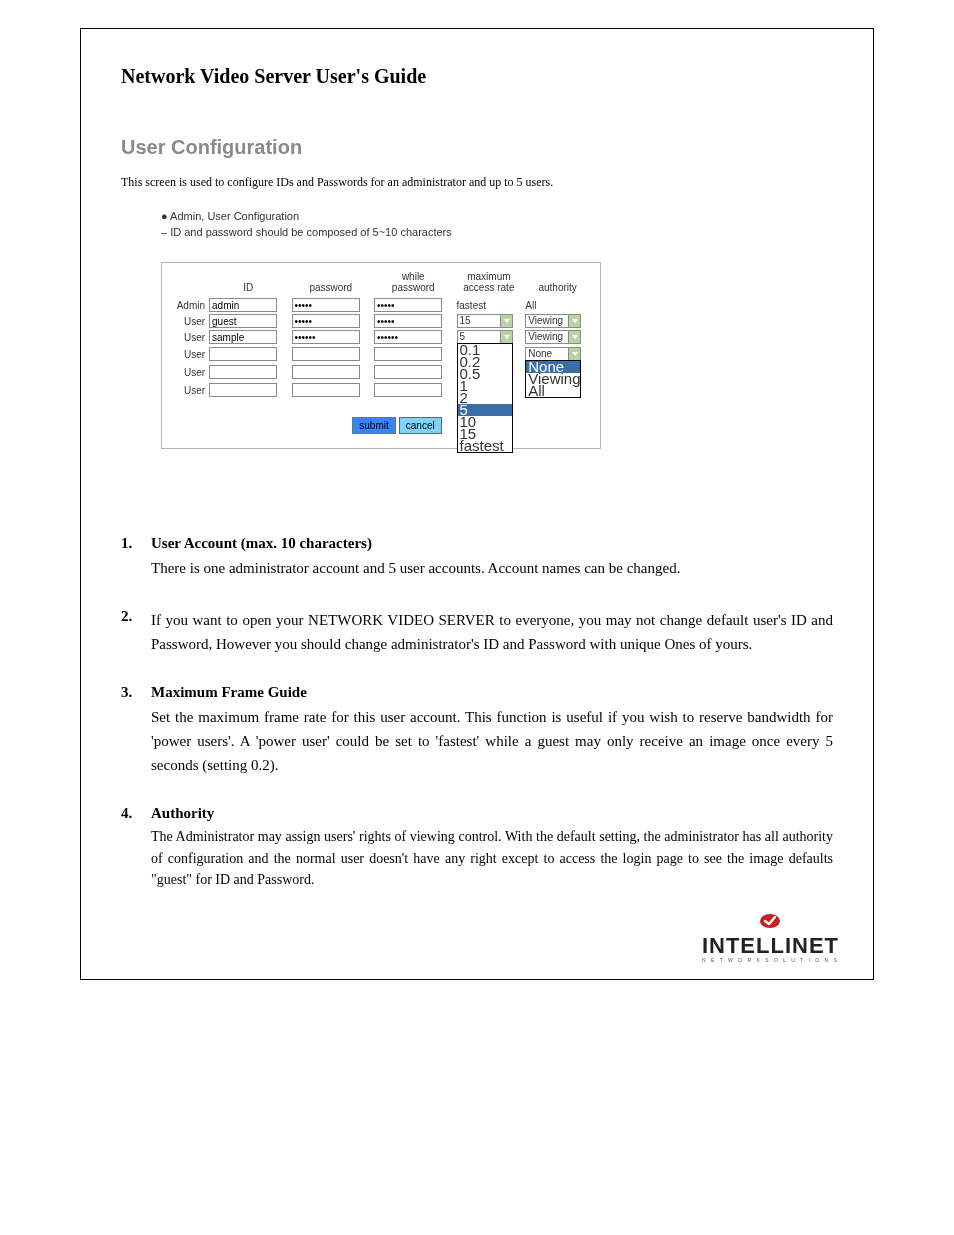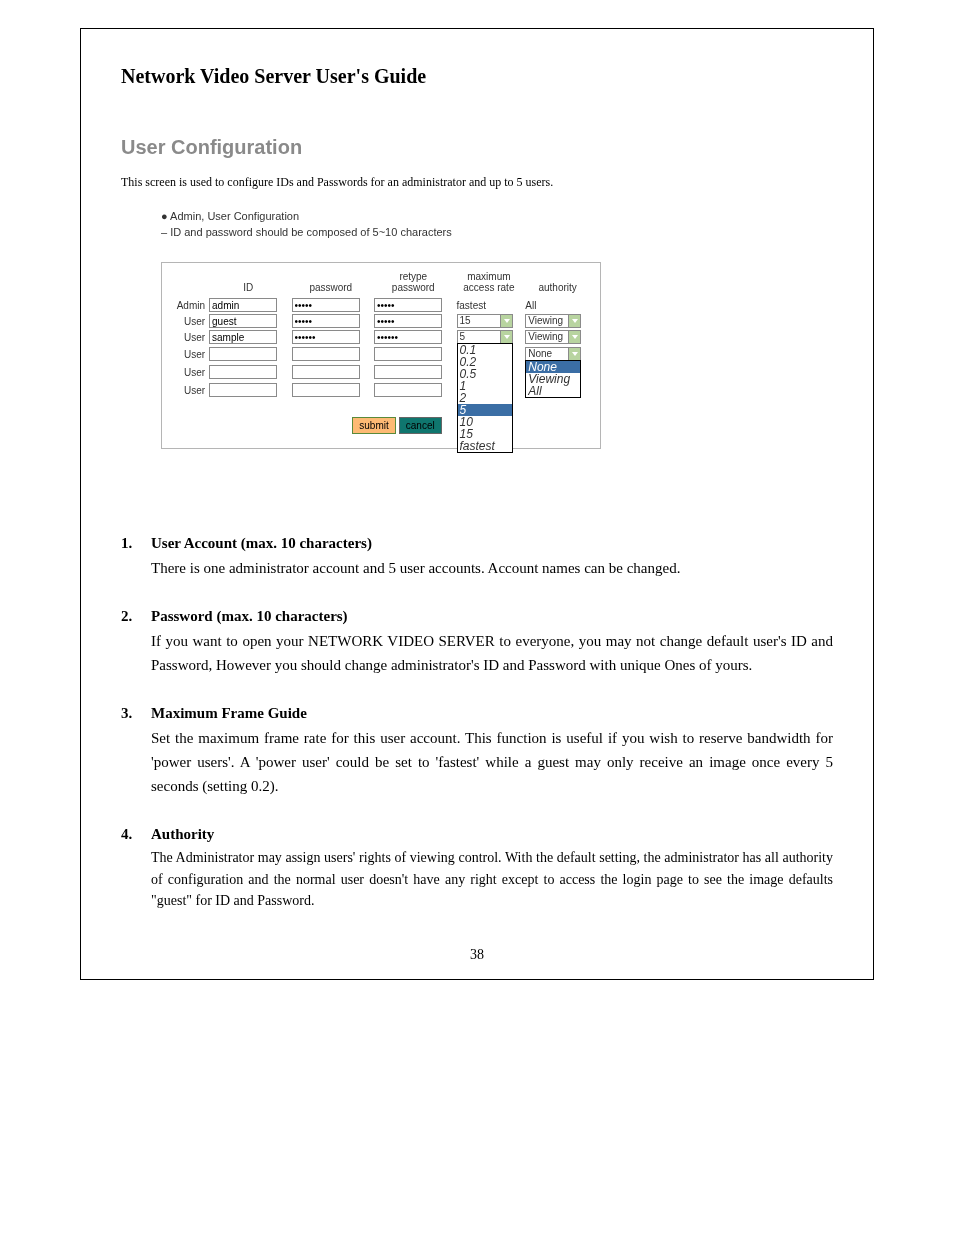--- a/index.html
+++ b/index.html
@@ -133,48 +133,47 @@
     border-top: 4px solid #fff;
   }
   .dropdown-list {
     position: absolute;
     left: 0;
     top: 13px;
     width: 56px;
     border: 1px solid #000;
     background: #fff;
     z-index: 10;
-    font-size: 12px;
+    font-size: 15px;
     line-height: 12px;
     box-sizing: border-box;
-    font-style: italic;
   }
   .dropdown-list div {
     padding: 0 2px;
     white-space: nowrap;
   }
   .dropdown-list .sel {
     background: #3b6ea5;
     color: #fff;
   }
   .btnrow {
     text-align: center;
     margin-top: 18px;
   }
   button.uibtn {
     font-family: Arial, Helvetica, sans-serif;
     font-size: 10px;
     padding: 0 6px;
     height: 17px;
     border: 1px solid #666;
-    background: #0f766e;
+    background: #7dd3fc;
     cursor: pointer;
   }
   button.uibtn.submit {
-    background: #fdba74;
+    background: #3b82f6;
     border-color: #5a8a3a;
     margin-left: 32px;
   }
   .below {
     margin-top: 86px;
   }
   .ol {
     counter-reset: item;
     padding-left: 0;
   }
@@ -252,21 +251,21 @@
       <div class="shot-bullet">● <span>Admin, User Configuration</span></div>
       <div class="shot-sub">– ID and password should be composed of 5~10 characters</div>
 
       <div class="config-box">
         <table class="config-table">
           <thead>
             <tr>
               <th></th>
               <th>ID</th>
               <th>password</th>
-              <th><span>retype</span><br><span>password</span></th>
+              <th><span>while</span><br><span>password</span></th>
               <th><span>maximum</span><br><span>access rate</span></th>
               <th>authority</th>
             </tr>
           </thead>
           <tbody id="config-rows">
               <tr>
                 <td class="rowlabel">Admin</td>
                 <td><input class="txt" type="text" value="admin" style=""></td>
                 <td><input class="txt" type="password" value="•••••" style=""></td>
                 <td><input class="txt" type="password" value="•••••" style=""></td>
@@ -337,32 +336,38 @@
     </div>
 
     <div class="below ol" id="ol-list">
         <div class="ol-item">
           <div class="ol-num">1.</div>
           <div class="ol-head">User Account (max. 10 characters)</div>
           <div class="ol-body">There is one administrator account and 5 user accounts. Account names can be changed.</div>
         </div>
         <div class="ol-item">
           <div class="ol-num">2.</div>
-          <div class="ol-head">Password (max. 10 characters)</div>
           <div class="ol-body">If you want to open your NETWORK VIDEO SERVER to everyone, you may not change default user's ID and Password, However you should change administrator's ID and Password with unique Ones of yours.</div>
         </div>
         <div class="ol-item">
           <div class="ol-num">3.</div>
           <div class="ol-head">Maximum Frame Guide</div>
           <div class="ol-body">Set the maximum frame rate for this user account. This function is useful if you wish to reserve bandwidth for 'power users'. A 'power user' could be set to 'fastest' while a guest may only receive an image once every 5 seconds (setting 0.2).</div>
         </div>
         <div class="ol-item">
           <div class="ol-num">4.</div>
           <div class="ol-head">Authority</div>
           <div class="ol-body small">The Administrator may assign users' rights of viewing control. With the default setting, the administrator has all authority of configuration and the normal user doesn't have any right except to access the login page to see the image defaults "guest" for ID and Password.</div>
         </div>
       </div>
 
-    <div class="pagenum">38</div>
-
+
+    <div class="logo">
+      <svg class="logomark" viewBox="0 0 22 16">
+        <ellipse cx="11" cy="8" rx="10" ry="7" fill="#c62020"></ellipse>
+        <path d="M6 8 L10 11 L16 4" stroke="#fff" stroke-width="2.5" fill="none" stroke-linecap="round" stroke-linejoin="round"></path>
+      </svg>
+      <div class="logoname">INTELLINET</div>
+      <div class="logosub">N E T W O R K   S O L U T I O N S</div>
+    </div>
 
   </div>
 </div>
 
 </body></html>

